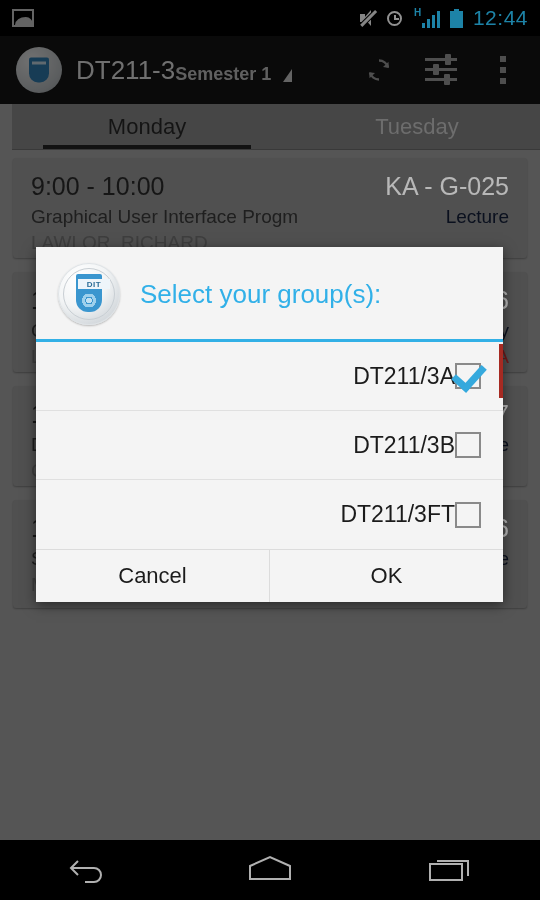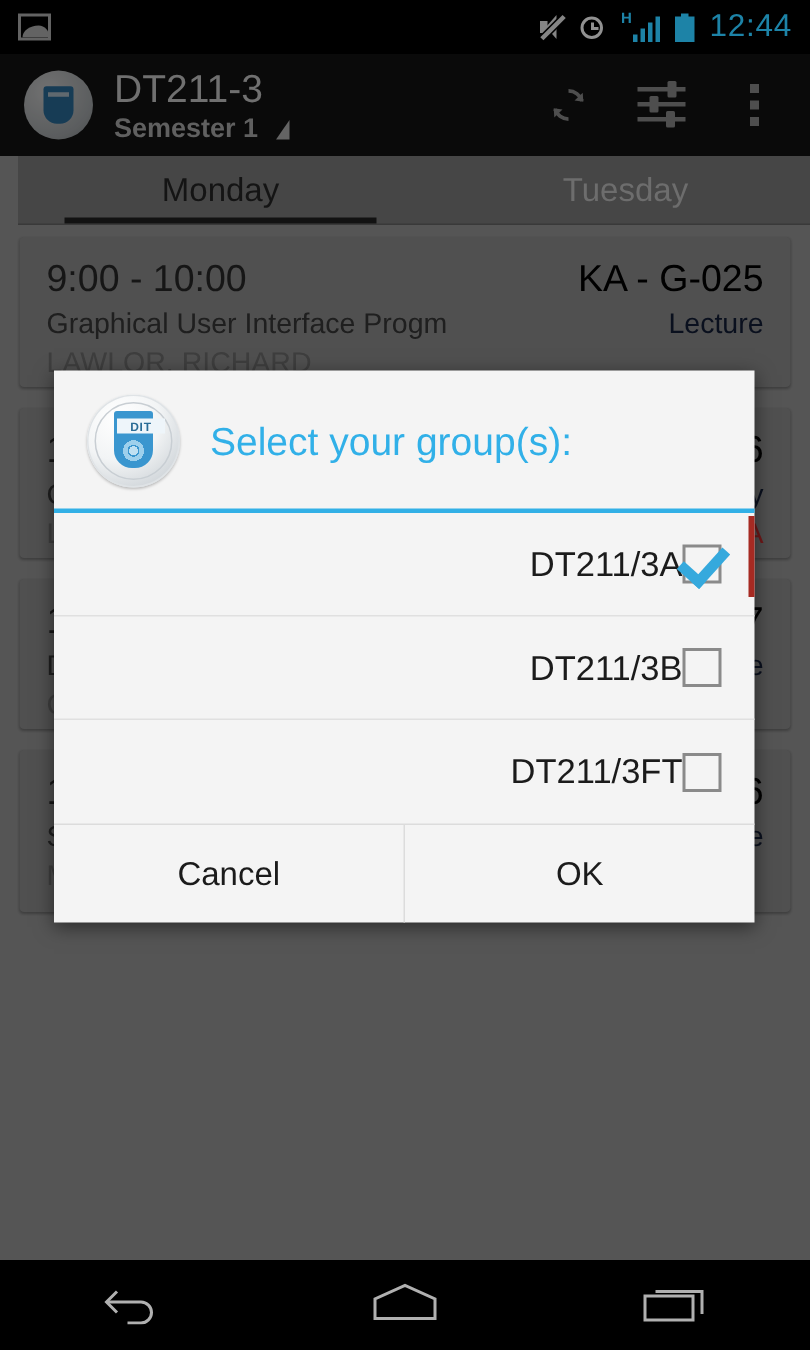--- a/index.html
+++ b/index.html
@@ -65,21 +65,21 @@
     background: radial-gradient(circle at 35% 30%, #f5f5f5, #c3c8cb 70%, #9aa0a4 100%);
     position: relative; flex: none; opacity: .62;
   }
   .ab-logo .shield {
     position: absolute; left: 50%; top: 50%; transform: translate(-50%,-50%);
     width: 20px; height: 25px; background: #2b7fb8; border-radius: 2px 2px 9px 9px;
   }
   .ab-logo .shield::after {
     content: ""; position: absolute; left: 3px; top: 4px; width: 14px; height: 3px; background: #cfe3f0;
   }
-  .ab-titles { margin-left: 14px; flex: 1; display: flex; flex-direction: column; }
+  .ab-titles { margin-left: 14px; flex: 1; display: flex; flex-direction: row; }
   .ab-title { color: #9b9b9b; font-size: 26px; line-height: 30px; font-weight: 300; }
   .ab-sub-row { display: flex; align-items: flex-end; gap: 12px; }
   .ab-sub { color: #868686; font-size: 18px; line-height: 22px; font-weight: 700; }
   .ab-caret { width: 0; height: 0; border-left: 9px solid transparent; border-bottom: 13px solid #8b8b8b; margin-bottom: 3px; }
   .ab-actions { display: flex; align-items: center; gap: 0; padding-right: 6px; }
   .ab-btn { width: 62px; height: 68px; display: flex; align-items: center; justify-content: center; }
   .ic-refresh { width: 30px; height: 30px; position: relative; }
   .ic-refresh svg { display: block; }
   .ic-sliders { width: 32px; height: 28px; position: relative; }
   .ic-sliders .ln { position: absolute; left: 0; width: 32px; height: 2.5px; background: #6c6c6c; }
@@ -110,21 +110,21 @@
   
   .content { position: absolute; top: 150px; left: 0; width: 540px; bottom: 60px; background: #777777; }
   .card {
     position: absolute; left: 13px; width: 514px;
     background: #6f6f6f; border-radius: 3px;
     box-shadow: 0 1px 2px rgba(0,0,0,.28);
     padding: 14px 18px 12px 18px;
   }
   .card-row { display: flex; justify-content: space-between; align-items: center; }
   .c-time { font-size: 25px; color: #1f1f1f; font-weight: 300; }
-  .c-room { font-size: 25px; color: #000000; font-weight: 300; }
+  .c-room { font-size: 25px; color: #ffffff; font-weight: 300; }
   .c-name { font-size: 19px; color: #2b2b2b; font-weight: 300; margin-top: 5px; }
   .c-type { font-size: 19px; color: #0f172a; font-weight: 300; margin-top: 5px; }
   .c-lect { font-size: 19px; color: #565656; font-weight: 300; margin-top: 4px; }
 
   
   .scrim { position: absolute; inset: 0; background: rgba(0,0,0,0.28); }
   .dialog {
     position: absolute; left: 36px; top: 247px; width: 467px;
     background: #f4f4f4; box-shadow: 0 3px 12px rgba(0,0,0,.5);
   }
@@ -168,21 +168,21 @@
     width: 26px; height: 26px; border: 2px solid #8a8a8a; background: #f4f4f4;
     position: relative; flex: none;
   }
   .cbox.checked::after {
     content: ""; position: absolute; left: 2px; top: -6px; width: 13px; height: 24px;
     border: solid #35a9dd; border-width: 0 7px 7px 0; transform: rotate(42deg);
   }
   .dlg-scroll {
     position: absolute; right: 0; top: 2px; width: 4px; height: 54px; background: #a62a22;
   }
-  .dlg-buttons { display: flex; border-top: 1px solid #dcdcdc; height: 66px; }
+  .dlg-buttons { display: flex; border-top: 1px solid #dcdcdc; height: 53px; }
   .dlg-btn {
     flex: 1; display: flex; align-items: center; justify-content: center;
     font-size: 22px; color: #1b1b1b; font-weight: 400;
   }
   .dlg-btn.left { border-right: 1px solid #dcdcdc; }
 
   
   .navbar {
     position: absolute; bottom: 0; left: 0; width: 540px; height: 60px;
     background: #000; display: flex; align-items: center;

